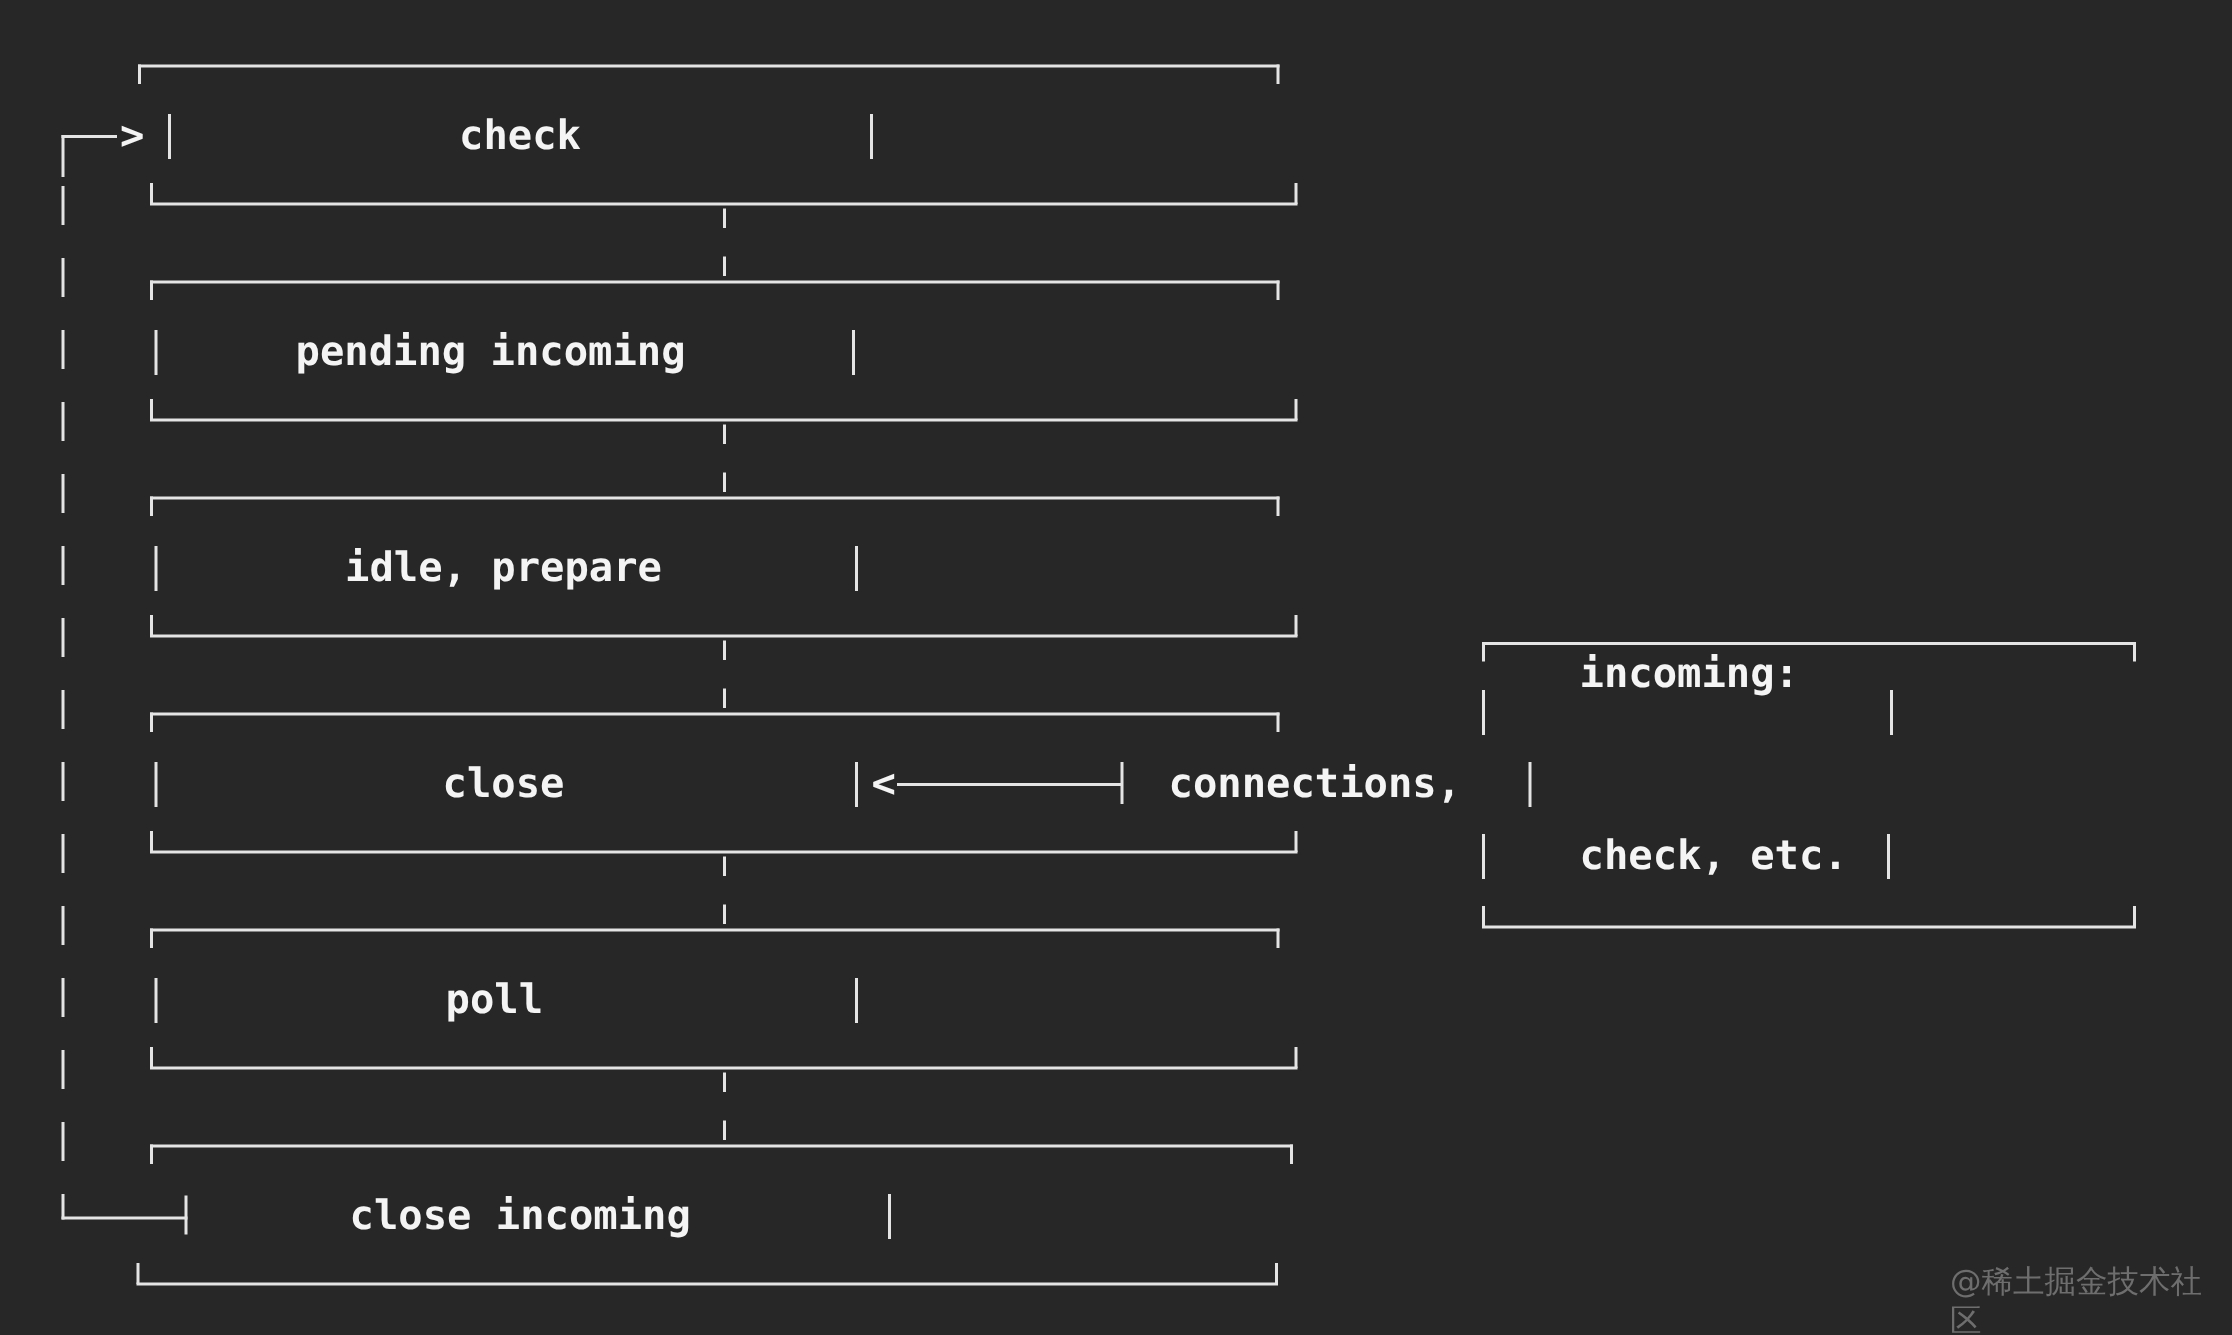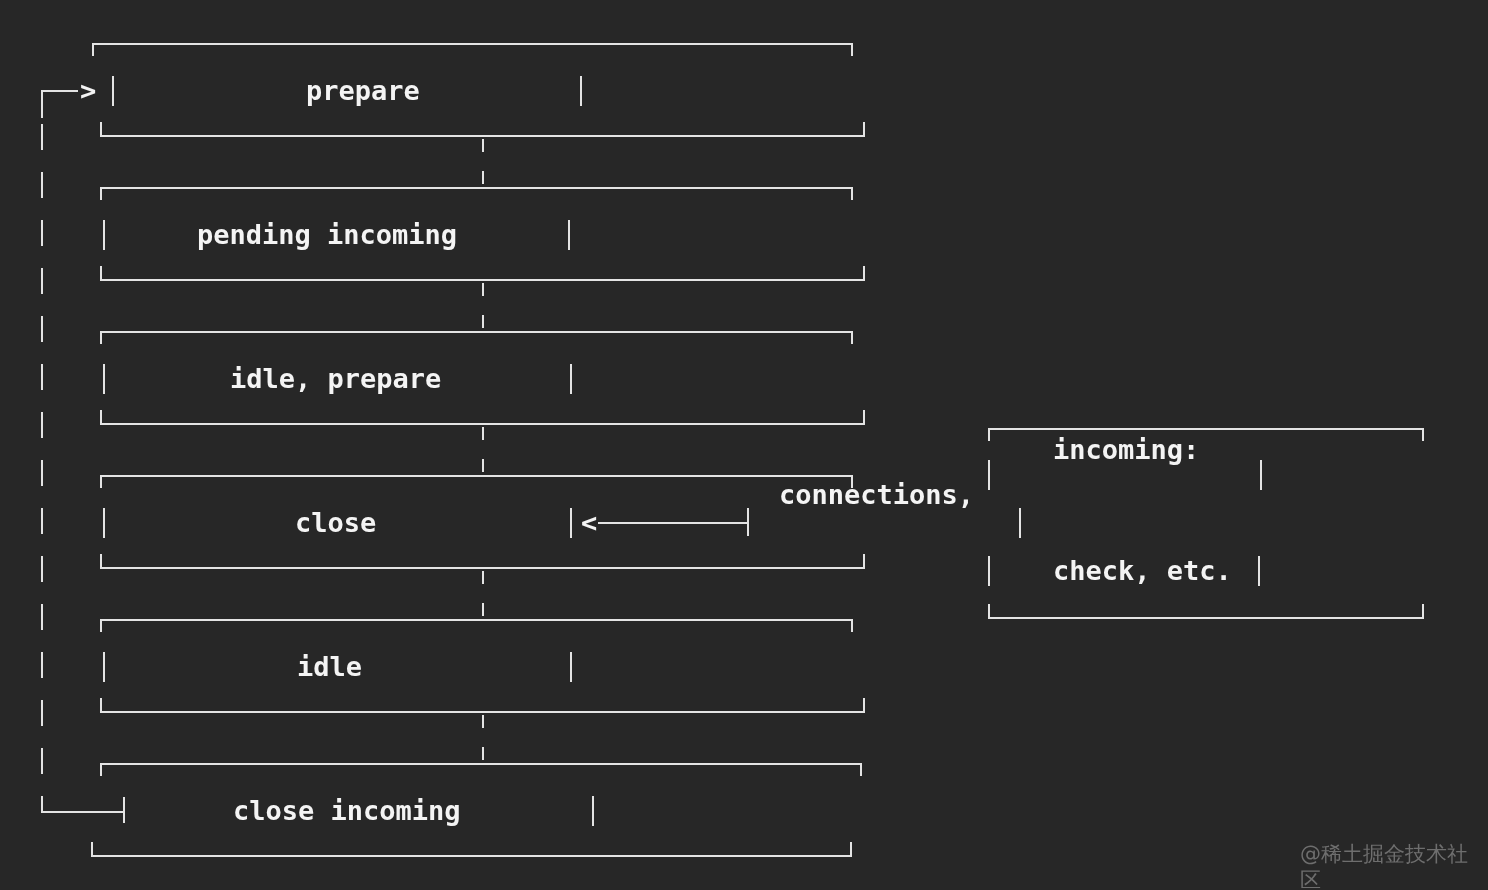--- a/index.html
+++ b/index.html
@@ -36,21 +36,21 @@
 
   <div class="v" style="left:41px;top:796px;height:17px;"></div>
   <div class="h" style="left:41px;top:811px;width:84px;"></div>
   <div class="v" style="left:123px;top:797px;height:26px;"></div>
 
   <div>
     <div class="h" style="left:92px;top:43px;width:761px;"></div>
     <div class="v" style="left:92px;top:43px;height:13px;"></div>
     <div class="v" style="left:851px;top:43px;height:13px;"></div>
     <div class="v" style="left:112px;top:76px;height:30px;"></div>
-    <span class="lbl" style="left:306px;top:73px;">prepare</span>
+    <span class="lbl" style="left:306px;top:73px;">check</span>
     <div class="v" style="left:580px;top:76px;height:30px;"></div>
     <div class="h" style="left:100px;top:135px;width:765px;"></div>
     <div class="v" style="left:100px;top:122px;height:14px;"></div>
     <div class="v" style="left:863px;top:122px;height:14px;"></div>
   </div>
   <div class="v" style="left:482px;top:139px;height:13px;"></div>
   <div class="v" style="left:482px;top:171px;height:13px;"></div>
 
   <div>
     <div class="h" style="left:100px;top:187px;width:753px;"></div>
@@ -96,21 +96,21 @@
 
   <span class="lbl" style="left:581px;top:505px;">&lt;</span>
   <div class="h" style="left:598px;top:522px;width:150px;"></div>
   <div class="v" style="left:747px;top:508px;height:28px;"></div>
 
   <div>
     <div class="h" style="left:100px;top:619px;width:753px;"></div>
     <div class="v" style="left:100px;top:619px;height:13px;"></div>
     <div class="v" style="left:851px;top:619px;height:13px;"></div>
     <div class="v" style="left:103px;top:652px;height:30px;"></div>
-    <span class="lbl" style="left:297px;top:649px;">idle</span>
+    <span class="lbl" style="left:297px;top:649px;">poll</span>
     <div class="v" style="left:570px;top:652px;height:30px;"></div>
     <div class="h" style="left:100px;top:711px;width:765px;"></div>
     <div class="v" style="left:100px;top:698px;height:14px;"></div>
     <div class="v" style="left:863px;top:698px;height:14px;"></div>
   </div>
   <div class="v" style="left:482px;top:715px;height:13px;"></div>
   <div class="v" style="left:482px;top:747px;height:13px;"></div>
 
   <div>
     <div class="h" style="left:100px;top:763px;width:762px;"></div>
@@ -125,21 +125,21 @@
 
   <div>
     <div class="h" style="left:988px;top:428px;width:436px;"></div>
     <div class="v" style="left:988px;top:428px;height:13px;"></div>
     <div class="v" style="left:1422px;top:428px;height:13px;"></div>
 
     <div class="v" style="left:988px;top:460px;height:30px;"></div>
     <span class="lbl" style="left:1053px;top:432px;">incoming:</span>
     <div class="v" style="left:1260px;top:460px;height:30px;"></div>
 
-    <span class="lbl" style="left:779px;top:477px;">connections,</span>
+    <span class="lbl" style="left:779px;top:505px;">connections,</span>
     <div class="v" style="left:1019px;top:508px;height:30px;"></div>
 
     <div class="v" style="left:988px;top:556px;height:30px;"></div>
     <span class="lbl" style="left:1053px;top:553px;">check, etc.</span>
     <div class="v" style="left:1258px;top:556px;height:30px;"></div>
 
     <div class="h" style="left:988px;top:617px;width:436px;"></div>
     <div class="v" style="left:988px;top:604px;height:14px;"></div>
     <div class="v" style="left:1422px;top:604px;height:14px;"></div>
   </div>

